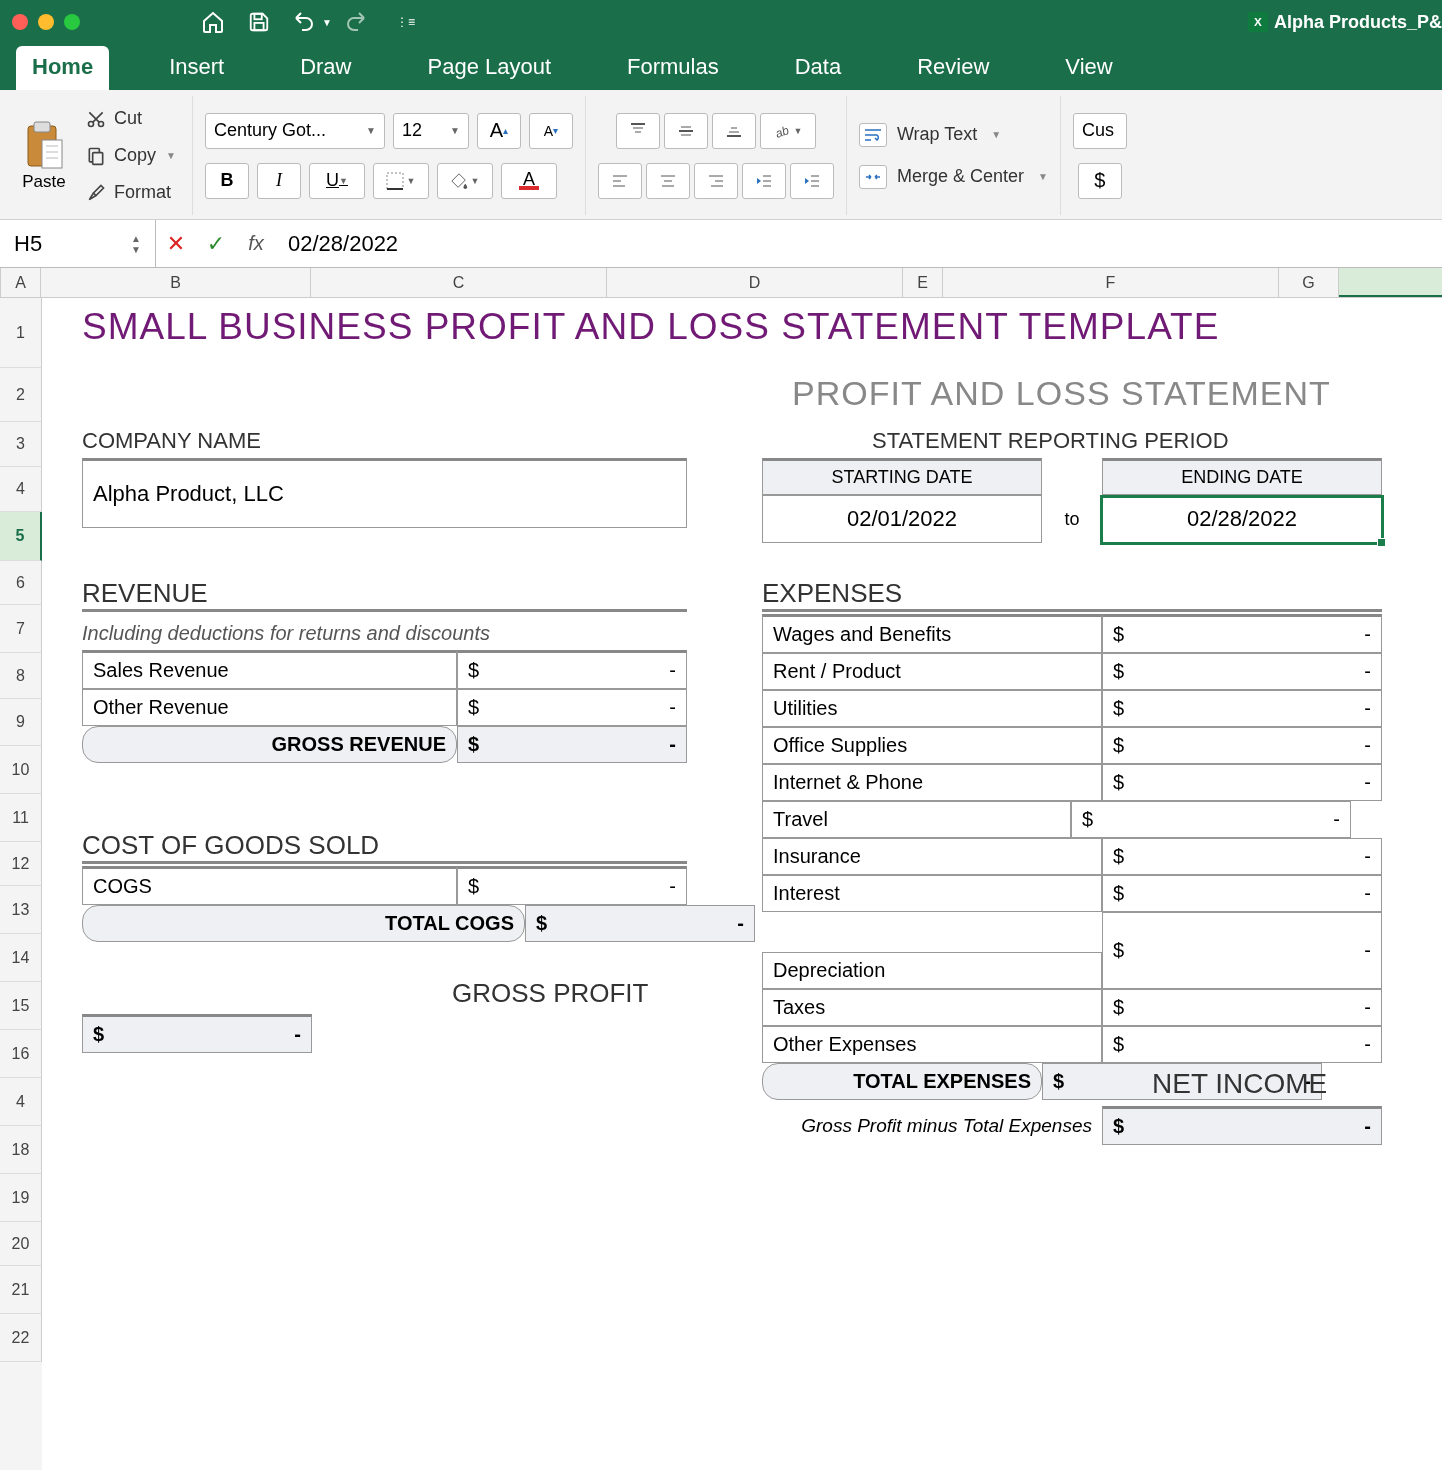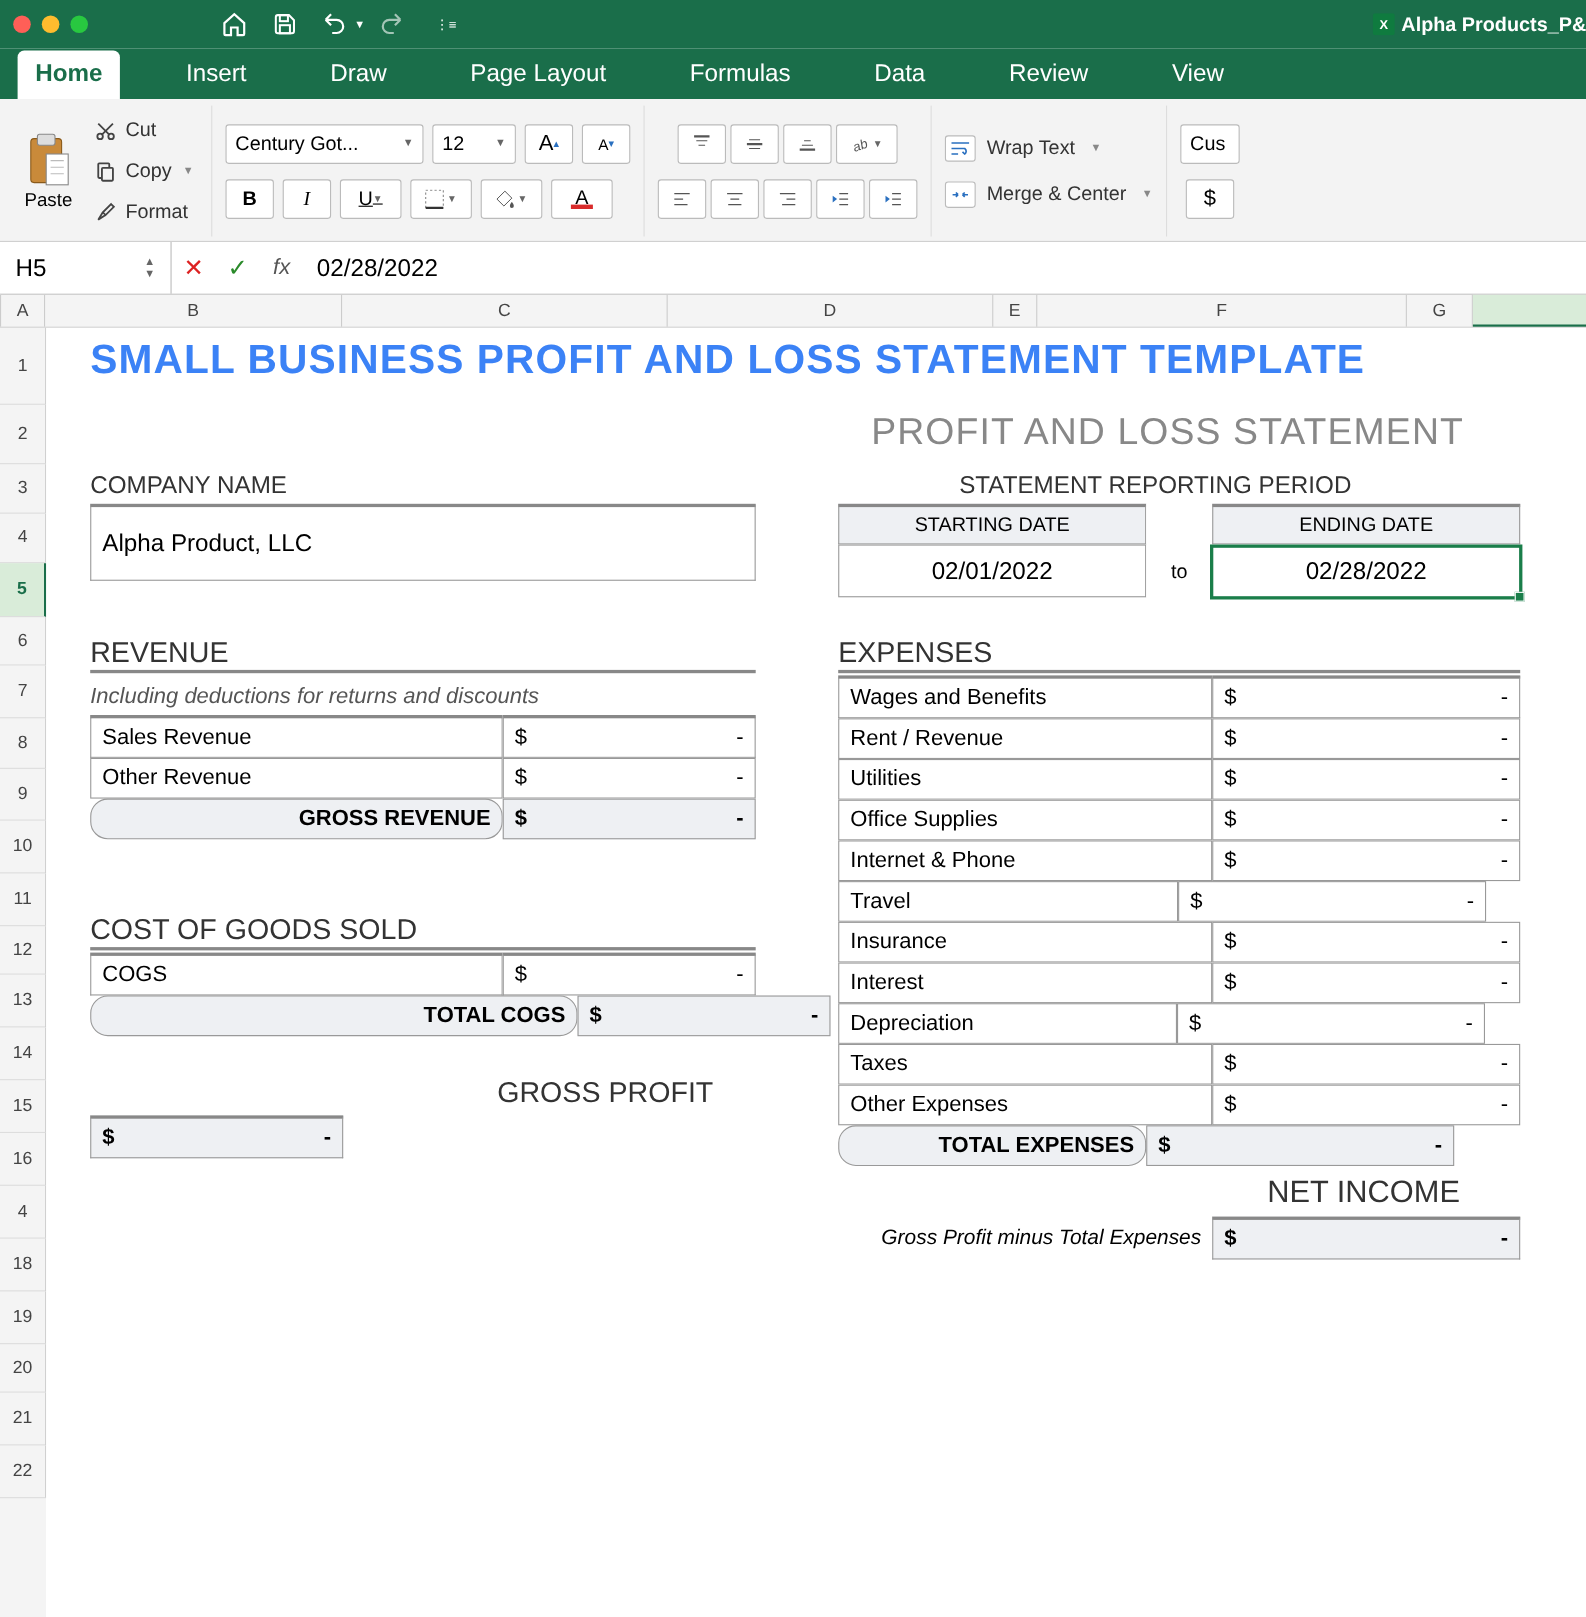--- a/index.html
+++ b/index.html
@@ -120,21 +120,21 @@
     font-size:16px; color:#444;
   }
   .row-hdr.sel { background:#d9ecd9; color:#1a6e4a; font-weight:600; border-right:2px solid #1a6e4a;}
 
   .cells {
     position:relative; flex:1; background:#fff;
     font-family: "Century Gothic", "Avant Garde", sans-serif;
   }
 
   
-  .title-main { font-size:37px; font-weight:700; letter-spacing:1px; color:#3b82f6; }
+  .title-main { font-size:37px; font-weight:400; letter-spacing:1px; color:#701a75; }
   .title-sub  { font-size:34px; font-weight:400; letter-spacing:1px; color:#888; }
   .label-hdr  { font-size:22px; color:#333; }
   .section-hdr{ font-size:26px; color:#333; border-bottom:3px solid #888;}
   .section-sub{ font-size:20px; font-style:italic; color:#555;}
 
   .tbl { position:absolute; }
   .tbl .tr { display:flex;}
   .tbl .td { border:1px solid #999; padding:6px 10px; font-size:20px; background:#fff; display:flex; align-items:center;}
   .tbl .td.th { background:#eef0f3; font-size:18px; justify-content:center;}
   .tbl .td.shade { background:#eef0f3; }
@@ -531,21 +531,21 @@
       <div style="position:absolute;left:720px;top:280px;width:620px;" class="section-hdr">EXPENSES</div>
       <div class="tbl" id="exp-tbl" style="left:720px;top:316px;">
           <div class="tr">
             <div class="td" style="width: 340px; border-top: 3px solid rgb(136, 136, 136);">Wages and Benefits</div>
             <div class="td curr" style="width: 280px; border-top: 3px solid rgb(136, 136, 136);">
               <span>$</span>
               <span>-</span>
             </div>
           </div>
           <div class="tr">
-            <div class="td" style="width: 340px;">Rent / Revenue</div>
+            <div class="td" style="width: 340px;">Rent / Product</div>
             <div class="td curr" style="width: 280px;">
               <span>$</span>
               <span>-</span>
             </div>
           </div>
           <div class="tr">
             <div class="td" style="width: 340px;">Utilities</div>
             <div class="td curr" style="width: 280px;">
               <span>$</span>
               <span>-</span>
@@ -580,21 +580,21 @@
             </div>
           </div>
           <div class="tr">
             <div class="td" style="width: 340px;">Interest</div>
             <div class="td curr" style="width: 280px;">
               <span>$</span>
               <span>-</span>
             </div>
           </div>
           <div class="tr">
-            <div class="td" style="width: 308px;">Depreciation</div>
+            <div class="td" style="width: 340px; margin-top: 40px;">Depreciation</div>
             <div class="td curr" style="width: 280px;">
               <span>$</span>
               <span>-</span>
             </div>
           </div>
           <div class="tr">
             <div class="td" style="width: 340px;">Taxes</div>
             <div class="td curr" style="width: 280px;">
               <span>$</span>
               <span>-</span>

